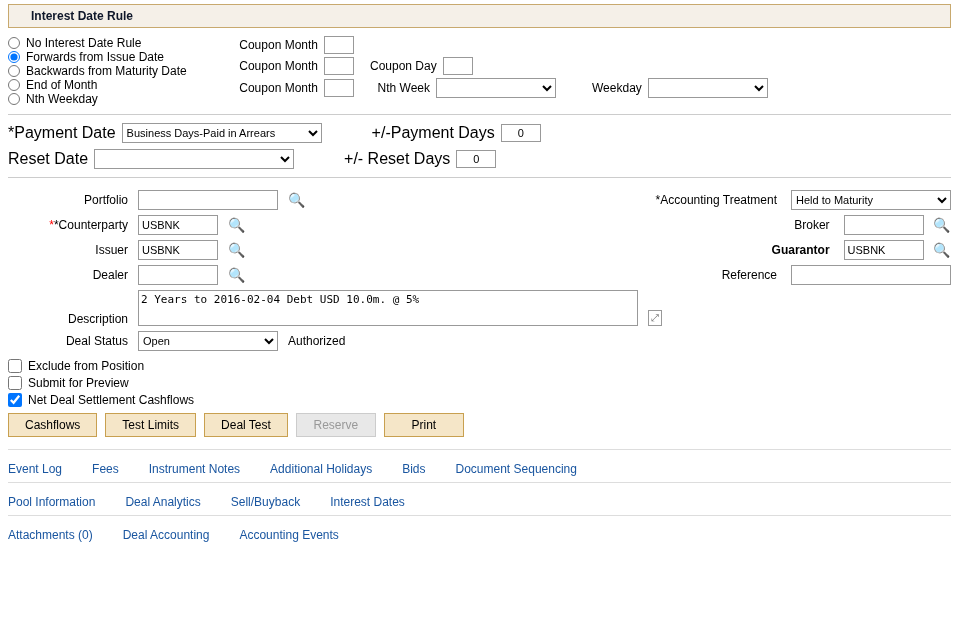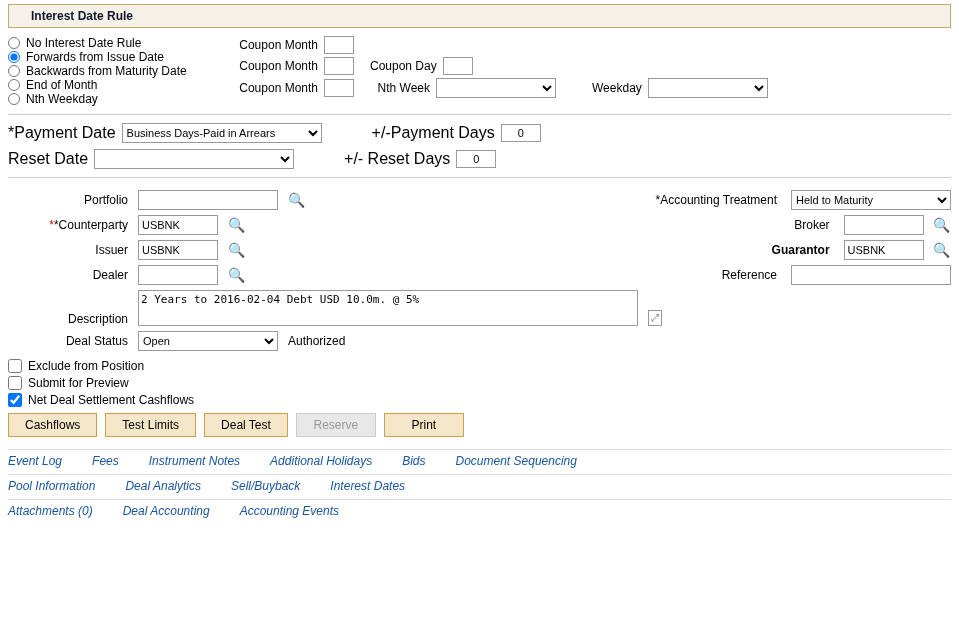--- a/index.html
+++ b/index.html
@@ -276,22 +276,21 @@
       min-width: 80px;
     }
 
     
     .link-row {
       display: flex;
       gap: 30px;
       margin-bottom: 6px;
       flex-wrap: wrap;
       border-top: 1px solid #ddd;
-      padding-top: 4px;
-      font-style: italic;
+      padding-top: 12px;
     }
 
     .link-item {
       color: #1a56a0;
       font-size: 12px;
       cursor: pointer;
       text-decoration: none;
     }
   </style>
 </head>

